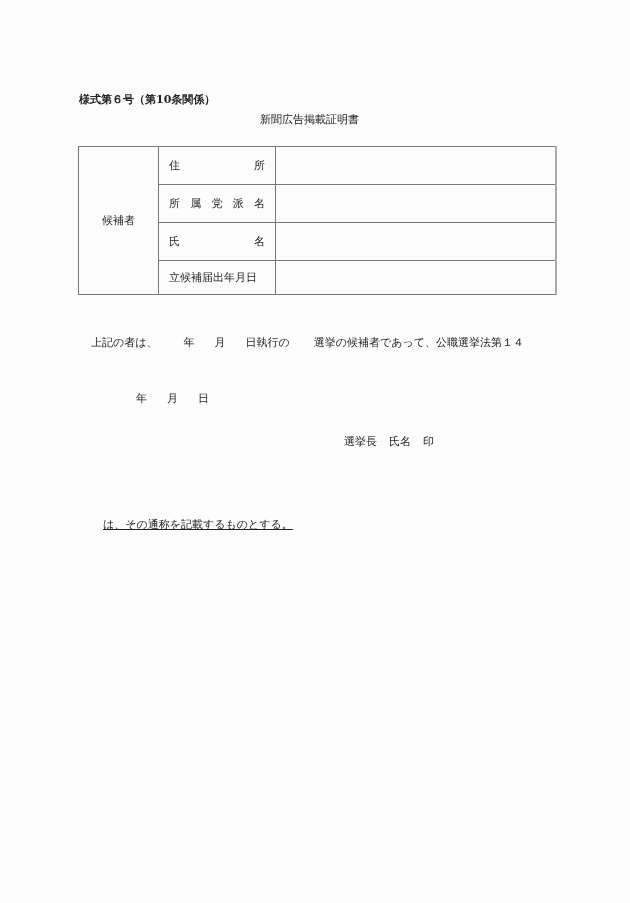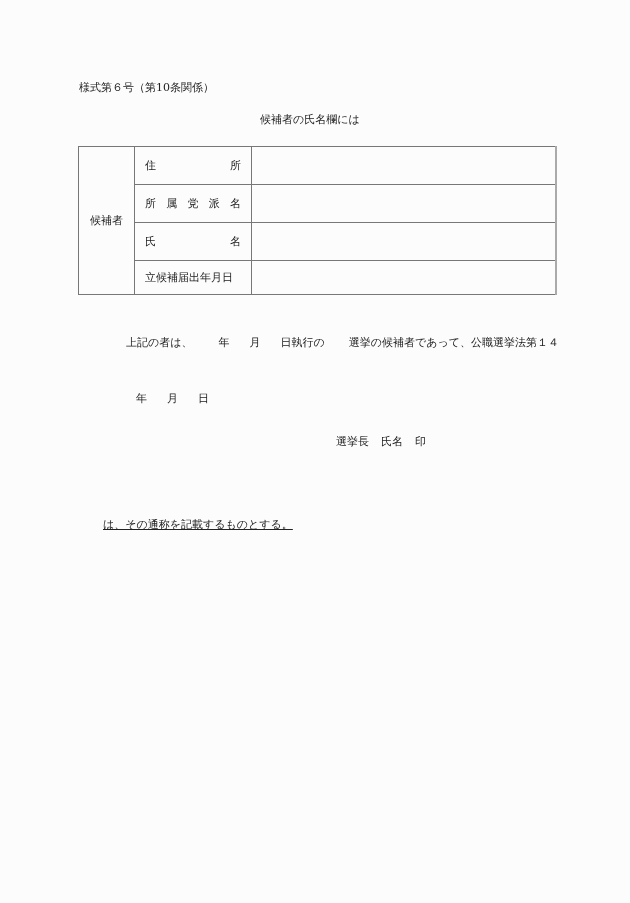--- a/index.html
+++ b/index.html
@@ -10,34 +10,34 @@
     body {
       width: 630px;
       height: 903px;
       position: relative;
       overflow: hidden;
       font-family: "DejaVu Serif", "Liberation Serif", serif;
       color: #222;
       font-size: 11px;
     }
     .abs { position: absolute; white-space: nowrap; }
-    .form-number { left: 79px; top: 80px; }
+    .form-number { left: 79px; top: 92px; font-weight: bold; }
     .doc-title { left: 260px; top: 112px; }
 
     .cert-table {
       position: absolute;
       left: 78px;
       top: 146px;
       width: 479px;
       border-collapse: collapse;
       table-layout: fixed;
     }
     .cert-table td {
       border: 1px solid #777;
-      padding: 0;
+      padding: 12px;
       vertical-align: middle;
     }
     .cert-table td.value { border-right: 2px solid #aaa; }
     .group-cell { width: 55px; text-align: center; }
     .label-cell { width: 117px; padding: 0 10px !important; box-sizing: border-box; }
     .row-1 { height: 38px; }
     .row-2 { height: 38px; }
     .row-3 { height: 38px; }
     .row-4 { height: 34px; }
     .spread {
@@ -46,43 +46,43 @@
     }
 
     .body-text {
       position: absolute;
       left: 79px;
       top: 333px;
       width: 480px;
       line-height: 20px;
       white-space: normal;
     }
-    .body-text .line { display: block; white-space: nowrap; text-align: right; }
+    .body-text .line { display: block; white-space: nowrap; }
     .indent1 { padding-left: 12px; }
 
     .date-line { left: 136px; top: 391px; word-spacing: 0; }
     .date-line span { display: inline-block; }
     .gap { width: 20px; display: inline-block; }
 
-    .signature { left: 336px; top: 434px; }
+    .signature { left: 344px; top: 434px; }
 
     .remarks {
       position: absolute;
       left: 79px;
       top: 515px;
       line-height: 20px;
     }
     .remarks .line { display: block; white-space: nowrap; }
     .remarks .cont { padding-left: 24px; text-decoration: underline; }
   </style>
 </head>
 <body>
 
 <div class="abs form-number">様式第６号（第10条関係）</div>
-<div class="abs doc-title">候補者の氏名欄には</div>
+<div class="abs doc-title">新聞広告掲載証明書</div>
 
 <table class="cert-table">
   <tbody>
       <tr class="row-1">
     <td class="group-cell" rowspan="4">候補者</td>
     <td class="label-cell">
       <div class="spread">
         <span>住</span>
         <span>所</span>
       </div>

